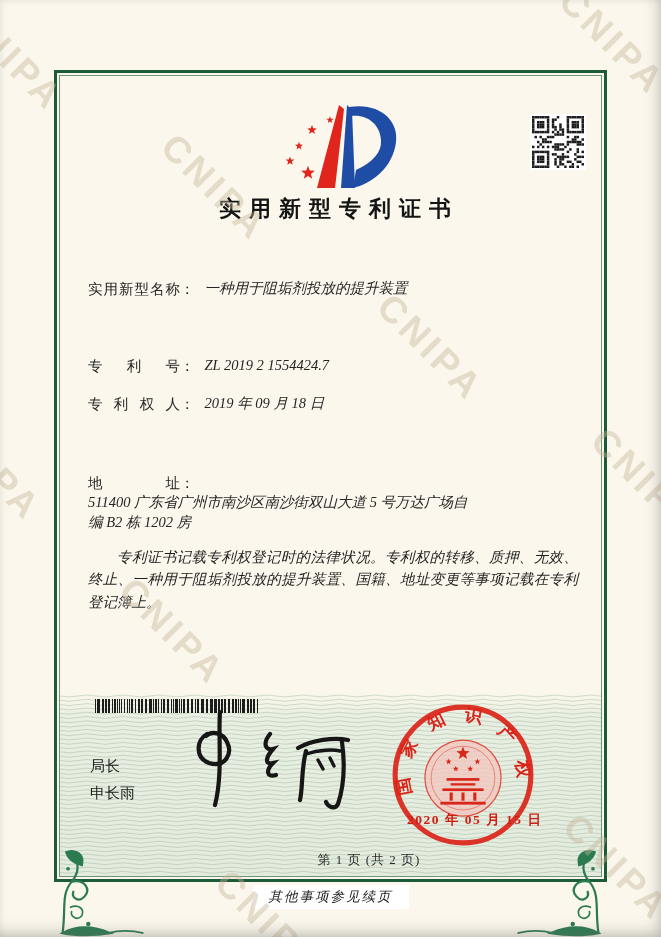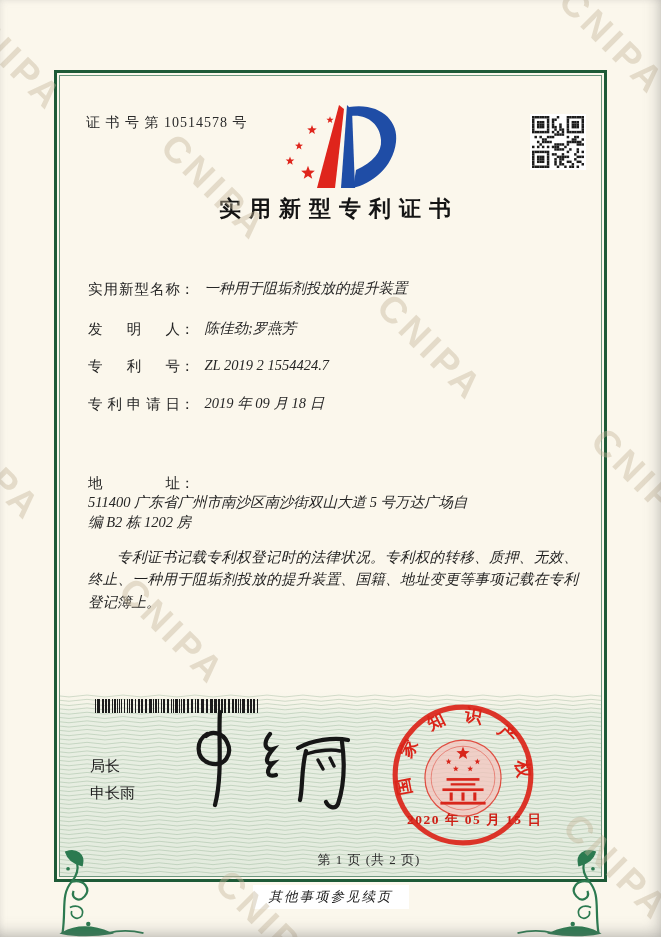--- a/index.html
+++ b/index.html
@@ -124,21 +124,20 @@
         <path d="M0 156.5 q 9 1.9 18 0 t 18 0 t 18 0 t 18 0 t 18 0 t 18 0 t 18 0 t 18 0 t 18 0 t 18 0 t 18 0 t 18 0 t 18 0 t 18 0 t 18 0 t 18 0 t 18 0 t 18 0 t 18 0 t 18 0 t 18 0 t 18 0 t 18 0 t 18 0 t 18 0 t 18 0 t 18 0 t 18 0 t 18 0 t 18 0 t 18 0" fill="none" stroke="rgba(118,158,122,0.34)" stroke-width="0.9"></path>
         <path d="M0 160.8 q 9 1.9 18 0 t 18 0 t 18 0 t 18 0 t 18 0 t 18 0 t 18 0 t 18 0 t 18 0 t 18 0 t 18 0 t 18 0 t 18 0 t 18 0 t 18 0 t 18 0 t 18 0 t 18 0 t 18 0 t 18 0 t 18 0 t 18 0 t 18 0 t 18 0 t 18 0 t 18 0 t 18 0 t 18 0 t 18 0 t 18 0 t 18 0" fill="none" stroke="rgba(118,158,122,0.34)" stroke-width="0.9"></path>
         <path d="M0 165.1 q 9 1.9 18 0 t 18 0 t 18 0 t 18 0 t 18 0 t 18 0 t 18 0 t 18 0 t 18 0 t 18 0 t 18 0 t 18 0 t 18 0 t 18 0 t 18 0 t 18 0 t 18 0 t 18 0 t 18 0 t 18 0 t 18 0 t 18 0 t 18 0 t 18 0 t 18 0 t 18 0 t 18 0 t 18 0 t 18 0 t 18 0 t 18 0" fill="none" stroke="rgba(118,158,122,0.34)" stroke-width="0.9"></path>
         <path d="M0 169.4 q 9 1.9 18 0 t 18 0 t 18 0 t 18 0 t 18 0 t 18 0 t 18 0 t 18 0 t 18 0 t 18 0 t 18 0 t 18 0 t 18 0 t 18 0 t 18 0 t 18 0 t 18 0 t 18 0 t 18 0 t 18 0 t 18 0 t 18 0 t 18 0 t 18 0 t 18 0 t 18 0 t 18 0 t 18 0 t 18 0 t 18 0 t 18 0" fill="none" stroke="rgba(118,158,122,0.34)" stroke-width="0.9"></path>
         <path d="M0 173.7 q 9 1.9 18 0 t 18 0 t 18 0 t 18 0 t 18 0 t 18 0 t 18 0 t 18 0 t 18 0 t 18 0 t 18 0 t 18 0 t 18 0 t 18 0 t 18 0 t 18 0 t 18 0 t 18 0 t 18 0 t 18 0 t 18 0 t 18 0 t 18 0 t 18 0 t 18 0 t 18 0 t 18 0 t 18 0 t 18 0 t 18 0 t 18 0" fill="none" stroke="rgba(118,158,122,0.34)" stroke-width="0.9"></path>
         <path d="M0 178.0 q 9 1.9 18 0 t 18 0 t 18 0 t 18 0 t 18 0 t 18 0 t 18 0 t 18 0 t 18 0 t 18 0 t 18 0 t 18 0 t 18 0 t 18 0 t 18 0 t 18 0 t 18 0 t 18 0 t 18 0 t 18 0 t 18 0 t 18 0 t 18 0 t 18 0 t 18 0 t 18 0 t 18 0 t 18 0 t 18 0 t 18 0 t 18 0" fill="none" stroke="rgba(118,158,122,0.34)" stroke-width="0.9"></path>
         <path d="M0 182.3 q 9 1.9 18 0 t 18 0 t 18 0 t 18 0 t 18 0 t 18 0 t 18 0 t 18 0 t 18 0 t 18 0 t 18 0 t 18 0 t 18 0 t 18 0 t 18 0 t 18 0 t 18 0 t 18 0 t 18 0 t 18 0 t 18 0 t 18 0 t 18 0 t 18 0 t 18 0 t 18 0 t 18 0 t 18 0 t 18 0 t 18 0 t 18 0" fill="none" stroke="rgba(118,158,122,0.34)" stroke-width="0.9"></path>
       </svg>
   </div>
 
-  <div class="cert-no">证 书 号 第 10514578 号</div>
 
   <svg class="logo" width="120" height="100" viewBox="0 0 120 100">
     <polygon points="56,5 61,9 52,88 34,88" fill="#df251c"></polygon>
     <polygon points="64,5 69,10 72,88 58,88" fill="#1f4da6"></polygon>
     <path d="M66,7 C96,2 116,20 113,42 C110,68 88,84 70,88 L73,70 C90,62 99,52 98,40 C97,24 84,14 68,16 Z" fill="#1f4da6"></path>
     <polygon fill="#df251c" points="25.00,65.80 26.78,70.55 31.85,70.78 27.88,73.93 29.23,78.82 25.00,76.02 20.77,78.82 22.12,73.93 18.15,70.78 23.22,70.55"></polygon>
     <polygon fill="#df251c" points="7.00,56.40 8.14,59.44 11.37,59.58 8.84,61.60 9.70,64.72 7.00,62.93 4.30,64.72 5.16,61.60 2.63,59.58 5.86,59.44"></polygon>
     <polygon fill="#df251c" points="16.00,41.80 17.04,44.57 19.99,44.70 17.68,46.55 18.47,49.40 16.00,47.76 13.53,49.40 14.32,46.55 12.01,44.70 14.96,44.57"></polygon>
     <polygon fill="#df251c" points="29.00,25.00 30.23,28.30 33.76,28.45 31.00,30.65 31.94,34.05 29.00,32.10 26.06,34.05 27.00,30.65 24.24,28.45 27.77,28.30"></polygon>
     <polygon fill="#df251c" points="47.00,16.20 47.94,18.71 50.61,18.83 48.52,20.49 49.23,23.07 47.00,21.60 44.77,23.07 45.48,20.49 43.39,18.83 46.06,18.71"></polygon>
@@ -346,28 +345,25 @@
       <rect x="15" y="20" width="1" height="1" fill="#1a1a1a"></rect>
       <rect x="16" y="20" width="1" height="1" fill="#1a1a1a"></rect>
       <rect x="18" y="20" width="1" height="1" fill="#1a1a1a"></rect>
     </svg>
 
   <div class="title">实用新型专利证书</div>
 
   <div class="row" style="top:279px">
     <span class="flabel">实用新型名称</span><span class="fcolon">：</span><span class="fvalue">一种用于阻垢剂投放的提升装置</span>
   </div>
-  <div class="row" style="top:319px">
-    <span class="flabel">发明人</span><span class="fcolon">：</span><span class="fvalue">陈佳劲;罗燕芳</span>
-  </div>
   <div class="row" style="top:356px">
     <span class="flabel">专利号</span><span class="fcolon">：</span><span class="fvalue">ZL 2019 2 1554424.7</span>
   </div>
   <div class="row" style="top:394px">
-    <span class="flabel">专利申请日</span><span class="fcolon">：</span><span class="fvalue">2019 年 09 月 18 日</span>
+    <span class="flabel">专利权人</span><span class="fcolon">：</span><span class="fvalue">2019 年 09 月 18 日</span>
   </div>
   <div class="row" style="top:473px">
     <span class="flabel">地址</span><span class="fcolon">：</span><span class="fvalue" style="width:382px">511400 广东省广州市南沙区南沙街双山大道 5 号万达广场自编 B2 栋 1202 房</span>
   </div>
 
   <div class="paras">
     <p>专利证书记载专利权登记时的法律状况。专利权的转移、质押、无效、终止、一种用于阻垢剂投放的提升装置、国籍、地址变更等事项记载在专利登记簿上。</p>
   </div>
 
   <div class="barcode" id="barcode">

